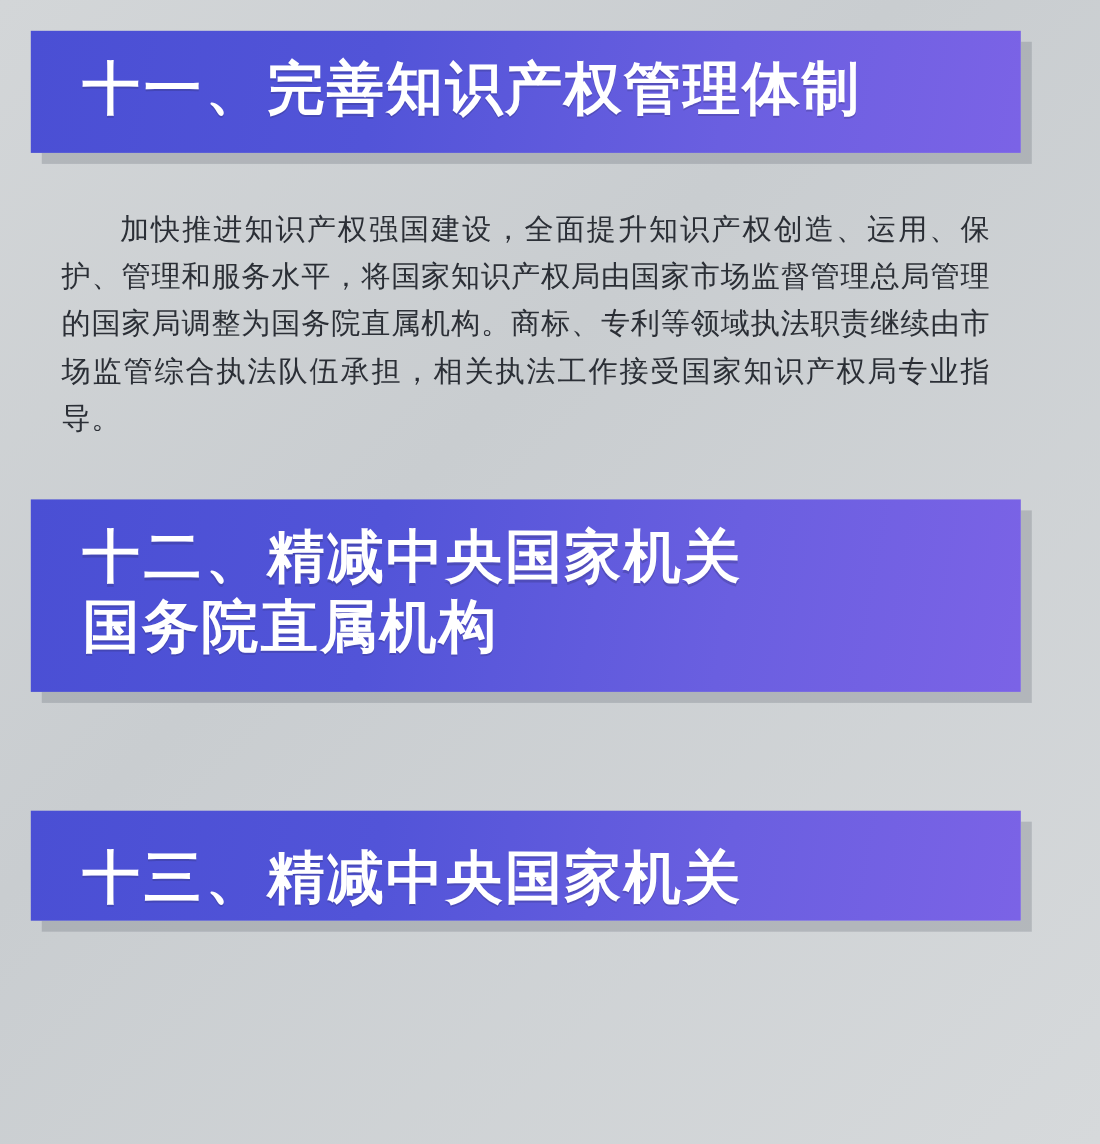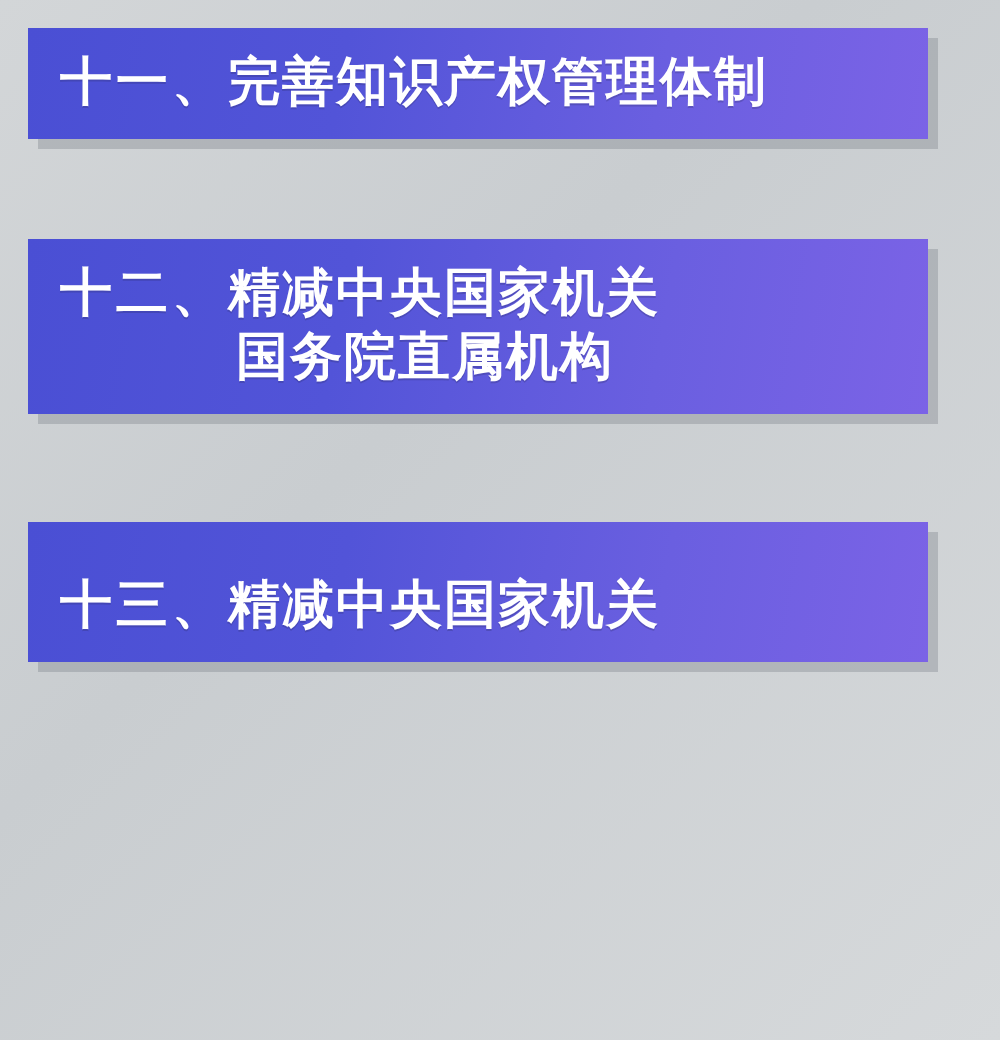--- a/index.html
+++ b/index.html
@@ -19,21 +19,21 @@
     width: 1000px;
     height: 1040px;
   }
   
   .banner {
     position: relative;
     margin: 0 72px 0 28px;
     background: linear-gradient(100deg, #4a4fd4 0%, #5254d8 35%, #6a5fe0 70%, #7b63e6 100%);
     box-shadow: 10px 10px 0 rgba(120,125,135,0.35);
     box-sizing: border-box;
-    padding: 22px 30px 26px 32px;
+    padding: 22px 30px 26px 47px;
     display: flex;
     align-items: center;
   }
   .banner-inner {
     width: 100%;
   }
   .banner h2 {
     margin: 0;
     color: #ffffff;
     font-size: 52px;
@@ -41,21 +41,20 @@
     letter-spacing: 2px;
     line-height: 1.22;
     white-space: pre-line;
     text-shadow: 0 2px 0 rgba(40,40,90,0.25);
   }
   .banner h2 .num {
     letter-spacing: 4px;
   }
   .banner.indented h2 .l2 {
     display: block;
-    margin-left: 176px;
   }
   
   .para {
     margin: 0 72px 0 28px;
     padding: 0 28px;
     color: #2b2f36;
     font-size: 26.5px;
     line-height: 1.62;
     text-align: justify;
     text-justify: inter-ideograph;
@@ -87,33 +86,36 @@
   <div class="top-pad"></div>
 
   <div class="banner">
     <div class="banner-inner">
       <h2><span class="num">十一、</span><span class="l1">完善知识产权管理体制</span></h2>
     </div>
   </div>
 
   <div class="spacer-2"></div>
 
+  <div class="para">
+    <p>加快推进知识产权强国建设，全面提升知识产权创造、运用、保护、管理和服务水平，将国家知识产权局由国家市场监督管理总局管理的国家局调整为国务院直属机构。商标、专利等领域执法职责继续由市场监管综合执法队伍承担，相关执法工作接受国家知识产权局专业指导。</p>
+  </div>
 
   <div class="spacer-3"></div>
 
   <div class="banner indented">
     <div class="banner-inner">
       <h2><span class="num">十二、</span><span class="l1">精减中央国家机关</span><span class="l2">国务院直属机构</span></h2>
     </div>
   </div>
 
   <div class="spacer-4"></div>
 
 
   <div class="spacer-3"></div>
 
-  <div class="banner clipped" style="height:140px;padding-top:46px;font-family:Liberation Serif, serif;">
+  <div class="banner clipped" style="height:100px;padding-top:46px;font-family:Liberation Serif, serif;">
     <div class="banner-inner">
       <h2><span class="num">十三、</span><span class="l1">精减中央国家机关</span></h2>
     </div>
   </div>
 
 </div>
 
 </body></html>

